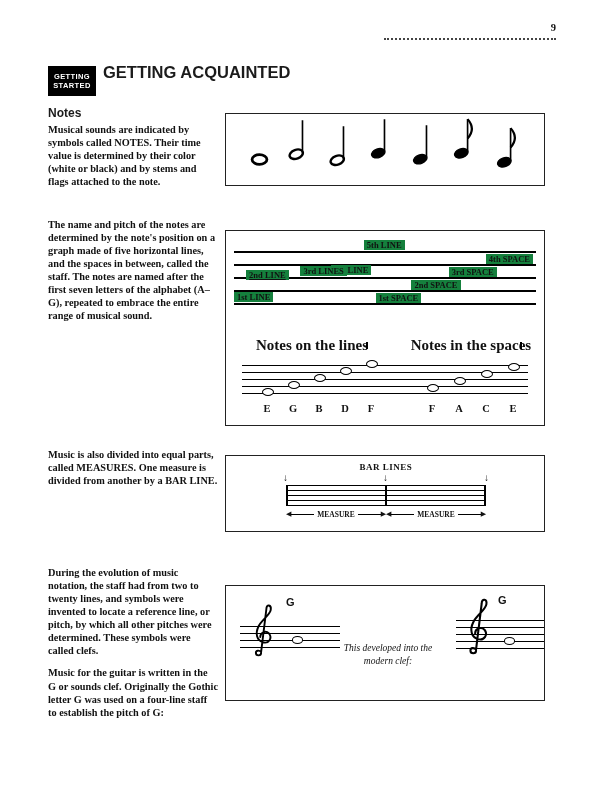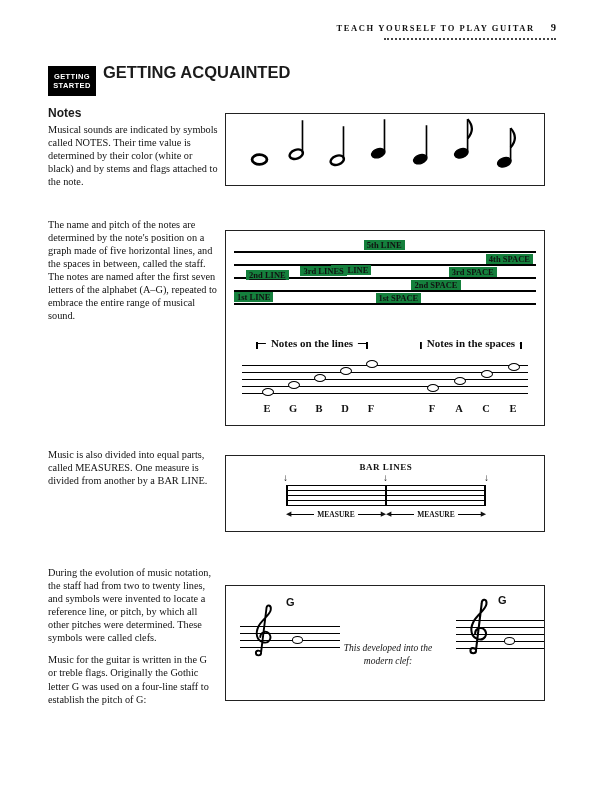--- a/index.html
+++ b/index.html
@@ -17,21 +17,21 @@
   .badge{position:absolute;left:48px;top:66px;width:48px;height:30px;background:#000;color:#fff;
          font-family:"Liberation Sans",sans-serif;font-size:7.5px;font-weight:bold;
          display:flex;flex-direction:column;align-items:center;justify-content:center;
          line-height:1.25;letter-spacing:.4px;}
   .page-title{position:absolute;left:103px;top:63px;font-family:"Liberation Sans",sans-serif;
               font-weight:bold;font-size:16.5px;line-height:1.12;color:#1b1b1b;}
 
   
   .lsection{position:absolute;left:48px;width:170px;}
   .sec-h{font-family:"Liberation Sans",sans-serif;font-weight:bold;font-size:12px;margin:0 0 3px 0;color:#1b1b1b;}
-  .sec-p{font-size:10.3px;line-height:1.27;margin:0;}
+  .sec-p{font-size:10.3px;line-height:1.27;margin:0;font-weight:bold;}
   .sec-p + .sec-p{margin-top:9px;}
 
   
   .dbox{position:absolute;left:225px;width:320px;box-sizing:border-box;border:1.2px solid #222;background:#fff;}
 
   
   .notes-row{display:flex;align-items:flex-end;justify-content:space-between;height:100%;
              box-sizing:border-box;padding:8px 24px 10px;}
   .note{display:block;}
 
@@ -39,21 +39,21 @@
   .staff-labels{position:absolute;left:8px;right:8px;top:8px;height:70px;}
   .sline{position:absolute;left:0;right:0;height:1.5px;background:#000;}
   .slabel{position:absolute;font-size:8.5px;font-weight:bold;background:#15803d;padding:0 3px;white-space:nowrap;}
 
   
   .bracket{position:absolute;height:7px;border-top:1.6px solid #000;}
   .bracket::before,.bracket::after{content:"";position:absolute;top:-1.6px;width:1.6px;height:7px;background:#000;}
   .bracket::before{left:0;}
   .bracket::after{right:0;}
   .bracket .blabel{position:absolute;left:50%;top:-7px;transform:translateX(-50%);background:#fff;
-                   padding:0 5px;font-size:11px;font-weight:bold;white-space:nowrap;text-align:center;}
+                   padding:0 5px;font-size:15px;font-weight:bold;white-space:nowrap;text-align:center;}
 
   
   .note-staff{position:absolute;left:16px;right:16px;top:134px;height:30px;}
   .nline{position:absolute;left:0;right:0;height:1.3px;background:#000;}
   .oval{position:absolute;width:10px;height:6px;border:1.7px solid #000;border-radius:50%;background:#fff;}
   .letters{position:absolute;left:16px;right:16px;top:172px;height:14px;}
   .letters span{position:absolute;width:14px;text-align:center;font-size:10.5px;font-weight:bold;}
 
   
   .bar-inner{position:absolute;left:60px;width:200px;top:6px;}
@@ -78,21 +78,20 @@
   .clef-center{position:absolute;left:112px;width:100px;top:56px;text-align:center;
                font-style:italic;font-size:9.5px;line-height:1.35;}
 </style>
 </head>
 <body>
 
 <div class="page">
 
   <div class="header">
     <div class="header-row">
-      <span class="header-title">TEACH YOURSELF TO PLAY GUITAR</span>
       <span class="header-page">9</span>
     </div>
     <div class="header-rule"></div>
   </div>
 
   <div class="badge">
     <span>GETTING</span>
     <span>STARTED</span>
   </div>
   <div class="page-title">
@@ -107,21 +106,21 @@
   <div class="lsection" style="top:218px;">
     <p class="sec-p">The name and pitch of the notes are determined by the note's position on a graph made of five horizontal lines, and the spaces in between, called the staff.  The notes are named after the first seven letters of the alphabet (A–G), repeated to embrace the entire range of musical sound.</p>
   </div>
 
   <div class="lsection" style="top:448px;">
     <p class="sec-p">Music is also divided into equal parts, called MEASURES.  One measure is divided from another by a BAR LINE.</p>
   </div>
 
   <div class="lsection" style="top:566px;">
     <p class="sec-p">During the evolution of music notation, the staff had from two to twenty lines, and symbols were invented to locate a reference line, or pitch, by which all other pitches were determined.  These symbols were called clefs.</p>
-    <p class="sec-p">Music for the guitar is written in the G or treble flags.  Originally the Gothic letter G was used on a four-line staff to establish the pitch of G:</p>
+    <p class="sec-p">Music for the guitar is written in the G or sounds clef.  Originally the Gothic letter G was used on a four-line staff to establish the pitch of G:</p>
   </div>
 
   <div class="dbox" style="top:113px;height:73px;">
     <div class="notes-row">
       <span class="note" style="margin-bottom:5px;">
         <svg width="19" height="13" viewBox="0 0 20 14">
             <ellipse cx="10" cy="7" rx="8" ry="5.2" fill="none" stroke="#000" stroke-width="3"></ellipse>
           </svg>
       </span>
       <span class="note" style="margin-bottom:9px;">

